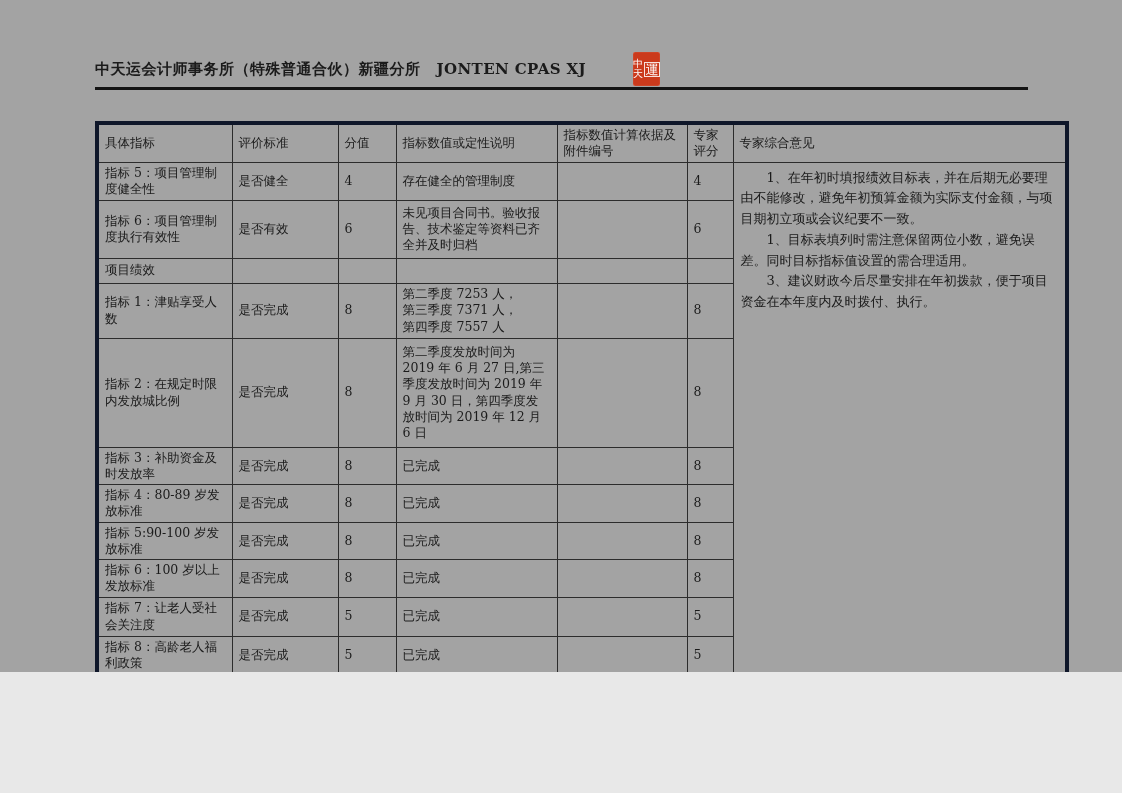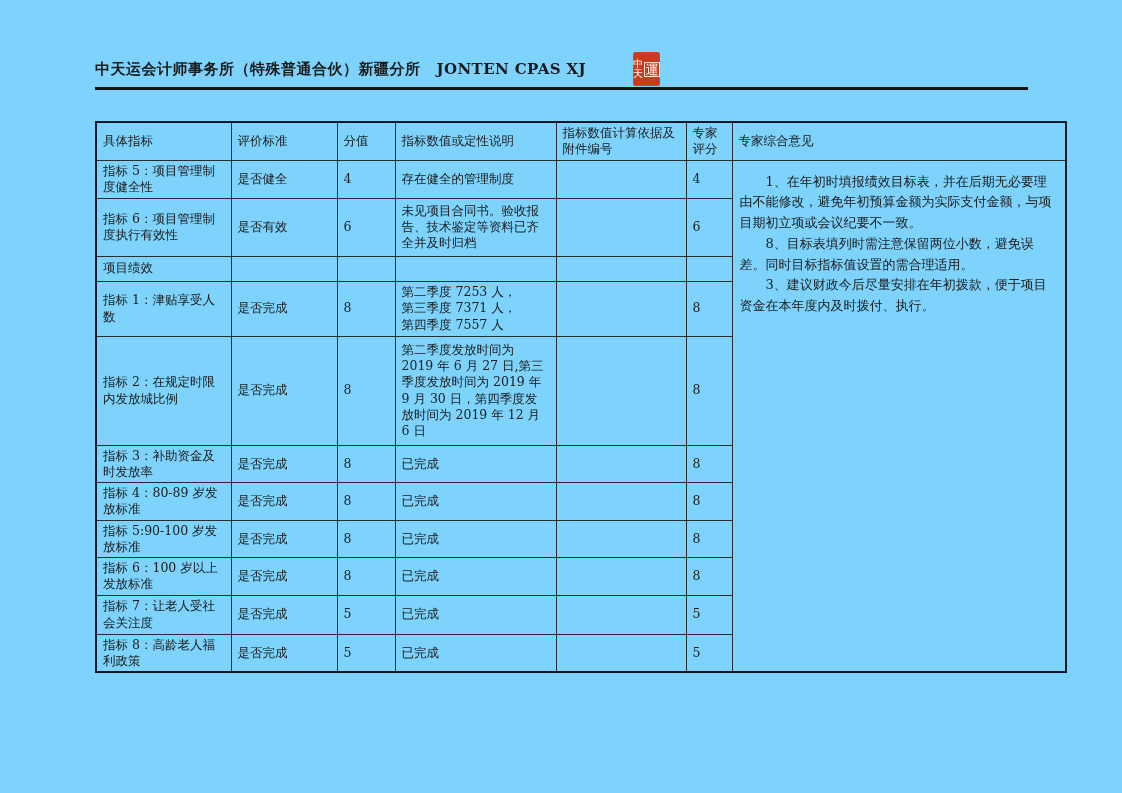--- a/index.html
+++ b/index.html
@@ -1,18 +1,18 @@
 <!DOCTYPE html>
 <html><head>
 <meta charset="utf-8">
 <style>
   html,body { margin:0; padding:0; background:#e8e8e8; }
   .page {
-    position:relative; width:1122px; height:793px; margin:0 auto;
-    background:#7dd3fc; overflow:hidden;
+    position:relative; width:1122px; height:672px; margin:0 auto;
+    background:#a3a3a3; overflow:hidden;
     font-family:"DejaVu Serif","Liberation Serif",serif;
     color:#1b1b1b;
   }
   
   .doc-header { position:absolute; left:95px; top:60px; width:933px; height:24px;
     display:flex; align-items:baseline; }
   .firm-name-cn { font-size:15px; font-weight:600; letter-spacing:0.5px; }
   .firm-name-en { font-size:15px; font-weight:600; margin-left:16px; letter-spacing:0.4px;text-align:right; }
   .seal {
     position:absolute; left:633px; top:52px; width:27px; height:34px;
@@ -21,33 +21,33 @@
     box-shadow:0 0 1px #e8a08f inset;
   }
   .seal-col { display:flex; flex-direction:column; line-height:1; font-size:10px; }
   .seal-right { font-size:13px; line-height:1; border:1px solid rgba(255,255,255,.85); padding:0 0.5px; }
   .header-rule { position:absolute; left:95px; top:87px; width:933px; height:3px; background:#141414; }
 
   
   table.indicators {
     position:absolute; left:95px; top:121px; width:970px;
     border-collapse:collapse; table-layout:fixed;
-    border:2px solid #0f172a;
+    border:4px solid #0f172a;
   }
   .indicators th, .indicators td {
     border:1px solid #2c2c2c;
     padding:2px 6px;
     font-size:12.5px; line-height:1.3;
     font-weight:normal; text-align:left; vertical-align:middle;
     overflow:hidden;
   }
   .indicators thead tr { height:36px; }
   td.c3 { white-space:pre-line; }           
   td.opinion {
-    vertical-align:top; padding:11px 9px 5px 7px;
+    vertical-align:top; padding:5px 9px 5px 7px;
     font-size:13px; line-height:1.6;
   }
   .opinion-para { text-indent:2em; margin:0; }
 
   
   .page-number {
     position:absolute; left:0; top:729px; width:1122px;
     text-align:center; font-size:12px; font-weight:bold;
     font-family:"DejaVu Sans","Liberation Sans",sans-serif;
   }
@@ -96,21 +96,21 @@
     <tbody>
         <tr style="height: 38px;">
           <td class="c0">指标 5：项目管理制度健全性</td>
           <td class="c1">是否健全</td>
           <td class="c2">4</td>
           <td class="c3">存在健全的管理制度</td>
           <td class="c4"></td>
           <td class="c5">4</td>
           <td rowspan="11" class="opinion">
             <div class="opinion-para">1、在年初时填报绩效目标表，并在后期无必要理由不能修改，避免年初预算金额为实际支付金额，与项目期初立项或会议纪要不一致。</div>
-            <div class="opinion-para">8、目标表填列时需注意保留两位小数，避免误差。同时目标指标值设置的需合理适用。</div>
+            <div class="opinion-para">1、目标表填列时需注意保留两位小数，避免误差。同时目标指标值设置的需合理适用。</div>
             <div class="opinion-para">3、建议财政今后尽量安排在年初拨款，便于项目资金在本年度内及时拨付、执行。</div>
           </td>
         </tr>
         <tr style="height: 58px;">
           <td class="c0">指标 6：项目管理制度执行有效性</td>
           <td class="c1">是否有效</td>
           <td class="c2">6</td>
           <td class="c3">未见项目合同书。验收报告、技术鉴定等资料已齐全并及时归档</td>
           <td class="c4"></td>
           <td class="c5">6</td>

